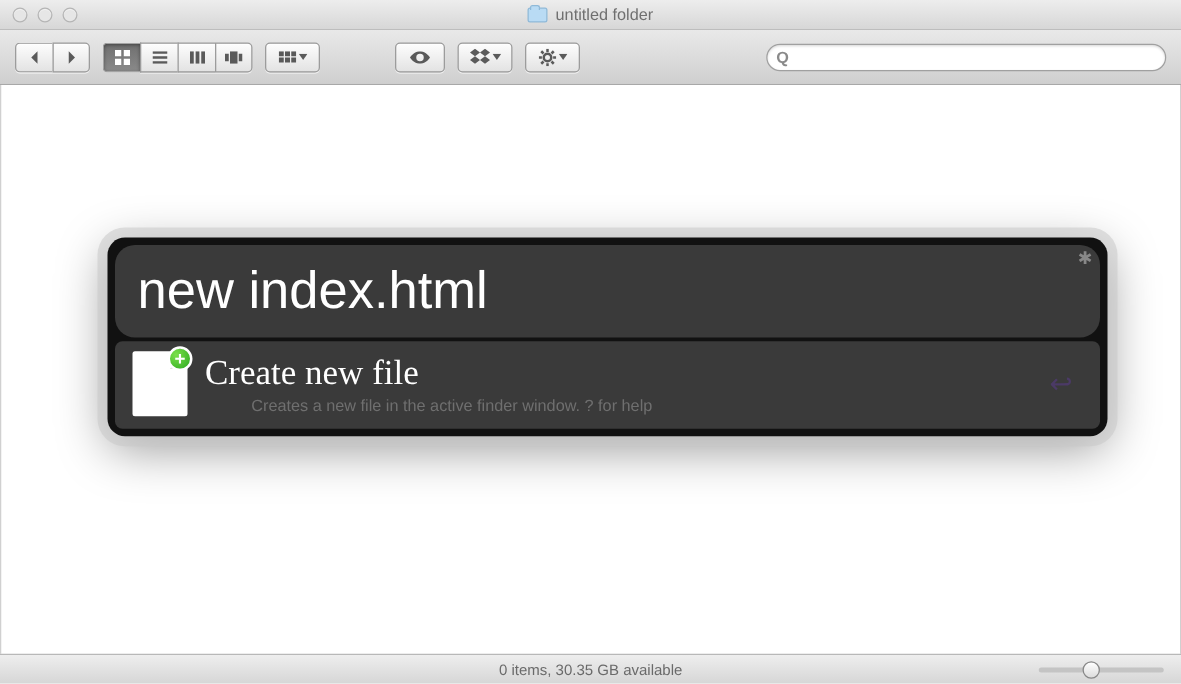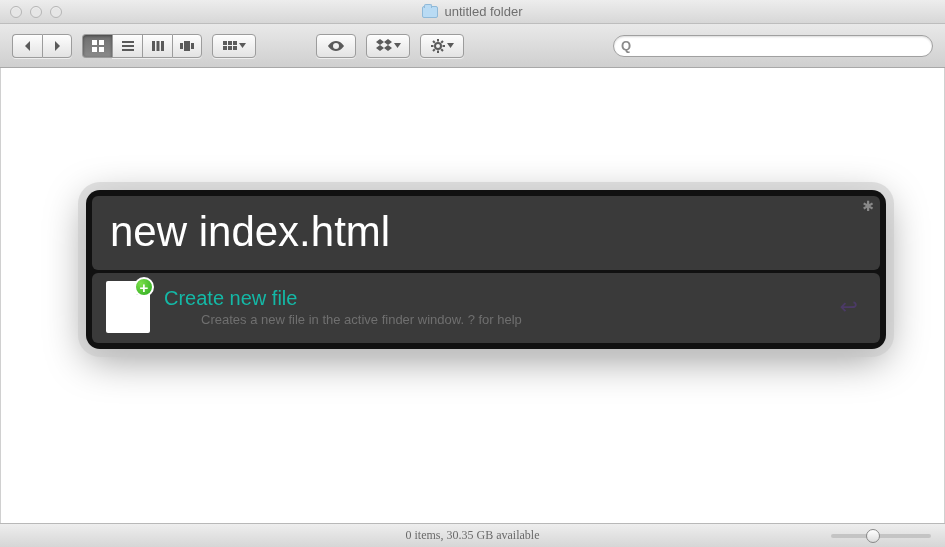--- a/index.html
+++ b/index.html
@@ -139,21 +139,20 @@
     position: absolute;
     bottom: 0; left: 0; right: 0;
     height: 24px;
     background: linear-gradient(#eeeeee, #d6d6d6);
     border-top: 1px solid #b8b8b8;
     display: flex;
     align-items: center;
     justify-content: center;
     font-size: 12px;
     color: #6a6a6a;
-    font-family: Liberation Serif, serif;
   }
   .zoom-slider {
     position: absolute;
     right: 14px; top: 5px;
     width: 100px; height: 14px;
     display: flex;
     align-items: center;
   }
   .zoom-track {
     flex: 1;
@@ -184,21 +183,21 @@
     box-shadow: 0 0 0 8px rgba(200,200,200,.55), 0 10px 40px rgba(0,0,0,.4);
   }
   .popup-gear {
     position: absolute;
     top: 8px; right: 12px;
     color: #888;
     font-size: 14px;
   }
   .popup-input-row {
     background: #3a3a3a;
-    border-radius: 6px;
+    border-radius: 16px;
     padding: 12px 18px 14px;
     margin-bottom: 3px;
   }
   .popup-input {
     width: 100%;
     background: transparent;
     border: none;
     outline: none;
     color: #fff;
     font-size: 42px;
@@ -238,23 +237,24 @@
     display: flex;
     align-items: center;
     justify-content: center;
     color: #fff;
     font-size: 15px;
     font-weight: bold;
     line-height: 1;
   }
   .result-text { flex: 1; }
   .result-title {
-    color: #14b8a6;
-    font-size: 20px;
+    color: #ffffff;
+    font-size: 28px;
     font-weight: 400;
+    font-family: Liberation Serif, serif;
   }
   .result-sub {
     color: #6f6f6f;
     font-size: 13px;
     margin-top: 2px;
     margin-left: 37px;
   }
   .result-return {
     color: #4b3a66;
     font-size: 22px;

